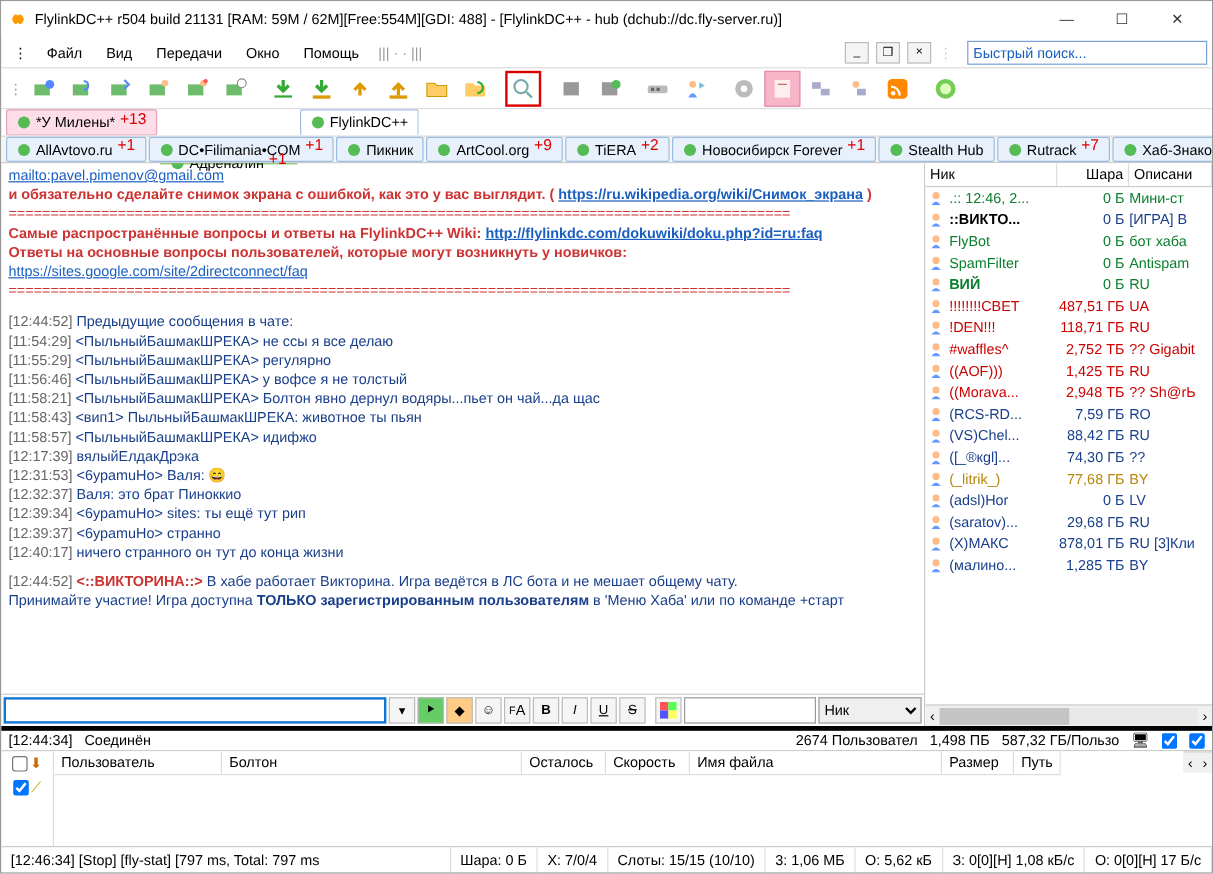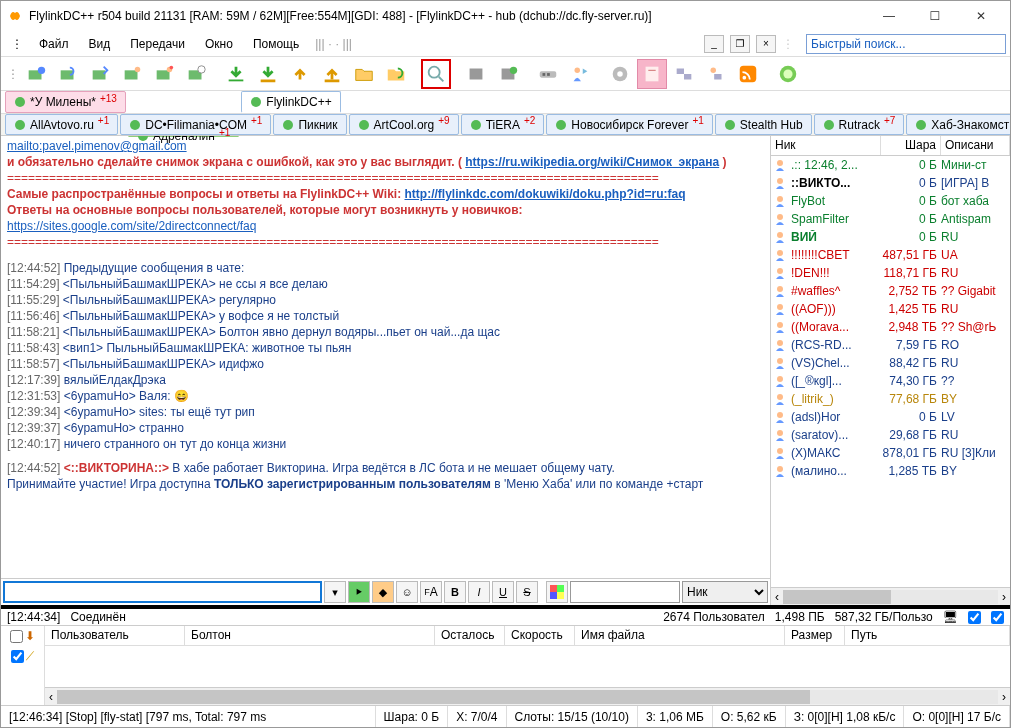--- a/index.html
+++ b/index.html
@@ -16,21 +16,21 @@
 .searchbox { width: 200px; height: 20px; border: 1px solid #7a9fd6; padding: 0 4px; color: #1a5fbf; margin-left: 8px; }
 .toolbar { display: flex; align-items: center; height: 34px; padding: 2px 6px; gap: 2px; border-bottom: 1px solid #ddd; }
 .tbtn { width: 30px; height: 30px; display: flex; align-items: center; justify-content: center; border: 1px solid transparent; }
 .tbtn.highlight { border: 2px solid #d00; }
 .tbtn svg { width: 22px; height: 22px; }
 .hubrow { display: flex; height: 22px; align-items: stretch; padding: 0 4px; gap: 2px; }
 .hubtab { display: flex; align-items: center; padding: 0 8px; border: 1px solid #9bbce2; background: #e8f0fb; border-radius: 2px; gap: 4px; white-space: nowrap; }
 .hubtab.active { background: #fff; border-bottom-color: #fff; }
 .hubtab.green { background: #fef9c3; border-color: #8fcf7a; margin-top: 44px; }
 .hubtab.pink { background: #fddde8; border-color: #e5a1bb; }
-.hubtab .sup { font-size: 10px; color: #d00; position: relative; top: -4px; }
+.hubtab .sup { font-size: 13px; color: #d00; position: relative; top: -4px; }
 .hubicon { width: 12px; height: 12px; display: inline-block; }
 .middle { flex: 1; display: flex; overflow: hidden; border-top: 1px solid #ccc; }
 .chat { flex: 1; display: flex; flex-direction: column; overflow: hidden; }
 .chatlog { flex: 1; overflow: auto; padding: 2px 6px; color: #1a3f8a; font-size: 12px; line-height: 16px; }
 .chatlog a { color: #1a5fbf; text-decoration: underline; }
 .chatlog .ts { color: #666; }
 .chatlog .nick { color: #c33; font-weight: bold; }
 .chatlog .nickb { color: #1a3f8a; }
 .chatinput { display: flex; align-items: center; padding: 2px; gap: 2px; border-top: 1px solid #ccc; }
 .chatinput input.msg { flex: 1; border: 2px solid #1177d6; height: 22px; padding: 0 4px; }
@@ -355,20 +355,21 @@
       <div id="chatlines">
           <div><span class="ts">[12:44:52]</span> <span class="nick"><flybot></flybot></span><span> Предыдущие сообщения в чате:</span></div>
           <div><span class="ts">[11:54:29]</span> <span class="nickb">&lt;ПыльныйБашмакШРЕКА&gt;</span><span> не ссы я все делаю</span></div>
           <div><span class="ts">[11:55:29]</span> <span class="nickb">&lt;ПыльныйБашмакШРЕКА&gt;</span><span> регулярно</span></div>
           <div><span class="ts">[11:56:46]</span> <span class="nickb">&lt;ПыльныйБашмакШРЕКА&gt;</span><span> у вофсе я не толстый</span></div>
           <div><span class="ts">[11:58:21]</span> <span class="nickb">&lt;ПыльныйБашмакШРЕКА&gt;</span><span> Болтон явно дернул водяры...пьет он чай...да щас</span></div>
           <div><span class="ts">[11:58:43]</span> <span class="nickb">&lt;вип1&gt;</span><span> ПыльныйБашмакШРЕКА: животное ты пьян</span></div>
           <div><span class="ts">[11:58:57]</span> <span class="nickb">&lt;ПыльныйБашмакШРЕКА&gt;</span><span> идифжо</span></div>
           <div><span class="ts">[12:17:39]</span> <span class="nickb"><walk></walk></span><span> вялыйЕлдакДрэка</span></div>
           <div><span class="ts">[12:31:53]</span> <span class="nickb">&lt;6ypamuHo&gt;</span><span> Валя: 😄</span></div>
+          <div><span class="ts">[12:32:37]</span> <span class="nickb"><rear></rear></span><span> Валя: это брат Пиноккио</span></div>
           <div><span class="ts">[12:39:34]</span> <span class="nickb">&lt;6ypamuHo&gt;</span><span> sites: ты ещё тут рип</span></div>
           <div><span class="ts">[12:39:37]</span> <span class="nickb">&lt;6ypamuHo&gt;</span><span> странно</span></div>
           <div><span class="ts">[12:40:17]</span> <span class="nickb"><pmameachd></pmameachd></span><span> ничего странного он тут до конца жизни</span></div>
         </div>
       <div style="height:8px"></div>
       <div>
         <span class="ts">[12:44:52]</span>
         <span class="nick" style="color:#c33;font-weight:bold">&lt;::ВИКТОРИНА::&gt;</span>
         <span> В хабе работает Викторина. Игра ведётся в ЛС бота и не мешает общему чату.</span>
       </div>
@@ -634,21 +635,21 @@
     <div class="tleft">
       <div class="chk">
           <input type="checkbox" style="">
           <span style="color:#c60">⬇</span>
         </div>
       <div class="chk">
           <input type="checkbox" checked="" style="">
           <span style="color:#c90">⟋</span>
         </div>
     </div>
-    <div style="flex:1;display:flex;flex-direction:column">
+    <div style="flex:1;display:flex;flex-direction:row">
       <div class="thead">
         <div style="width:140px">Пользователь</div>
         <div style="width:250px">Болтон</div>
         <div style="width:70px">Осталось</div>
         <div style="width:70px">Скорость</div>
         <div style="width:210px">Имя файла</div>
         <div style="width:60px">Размер</div>
         <div style="flex:1">Путь</div>
       </div>
       <div class="tcontent"></div>

